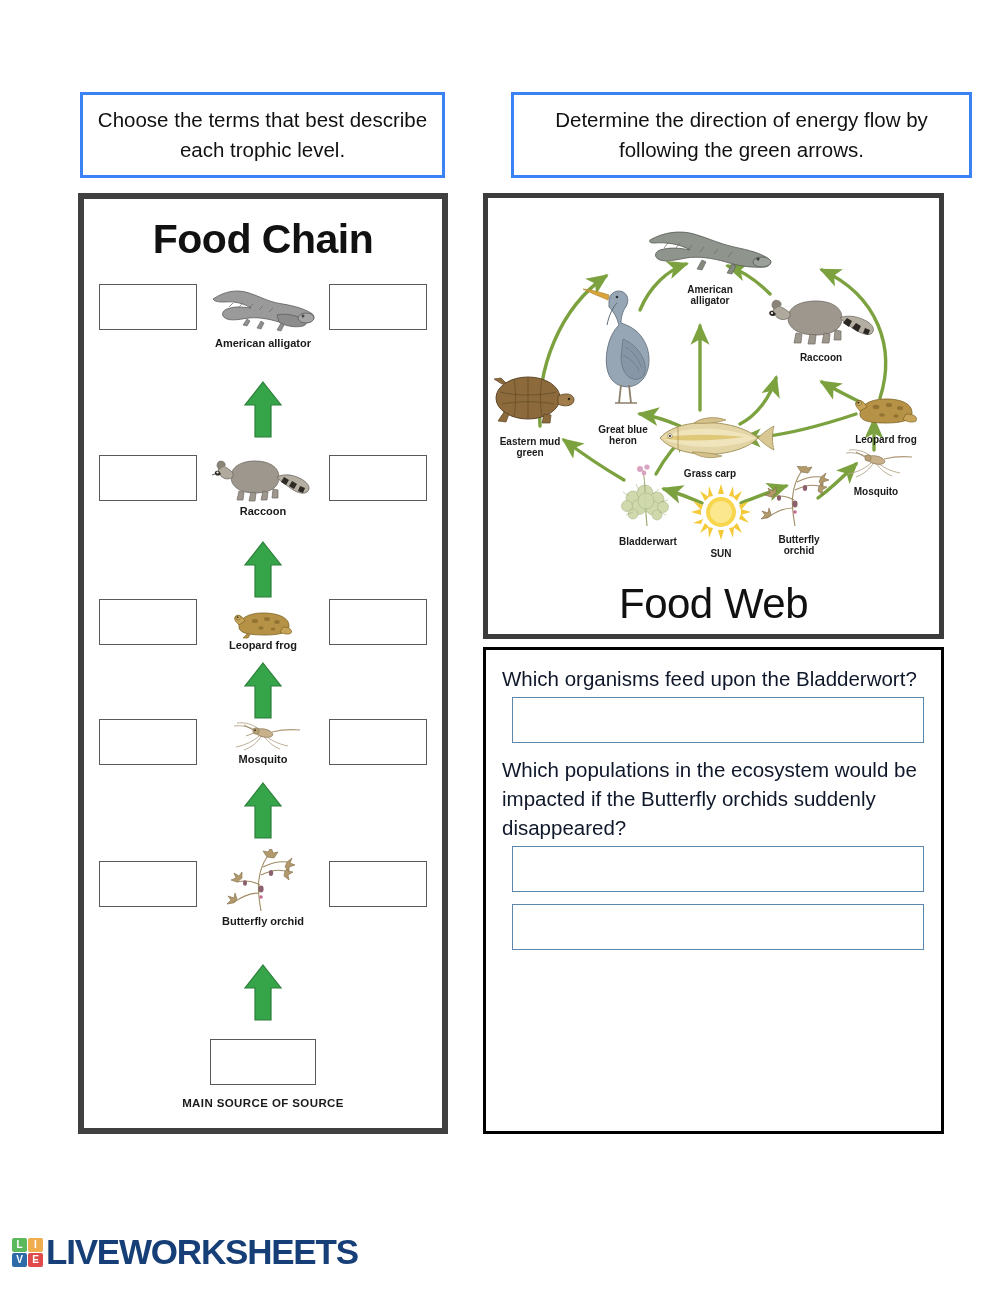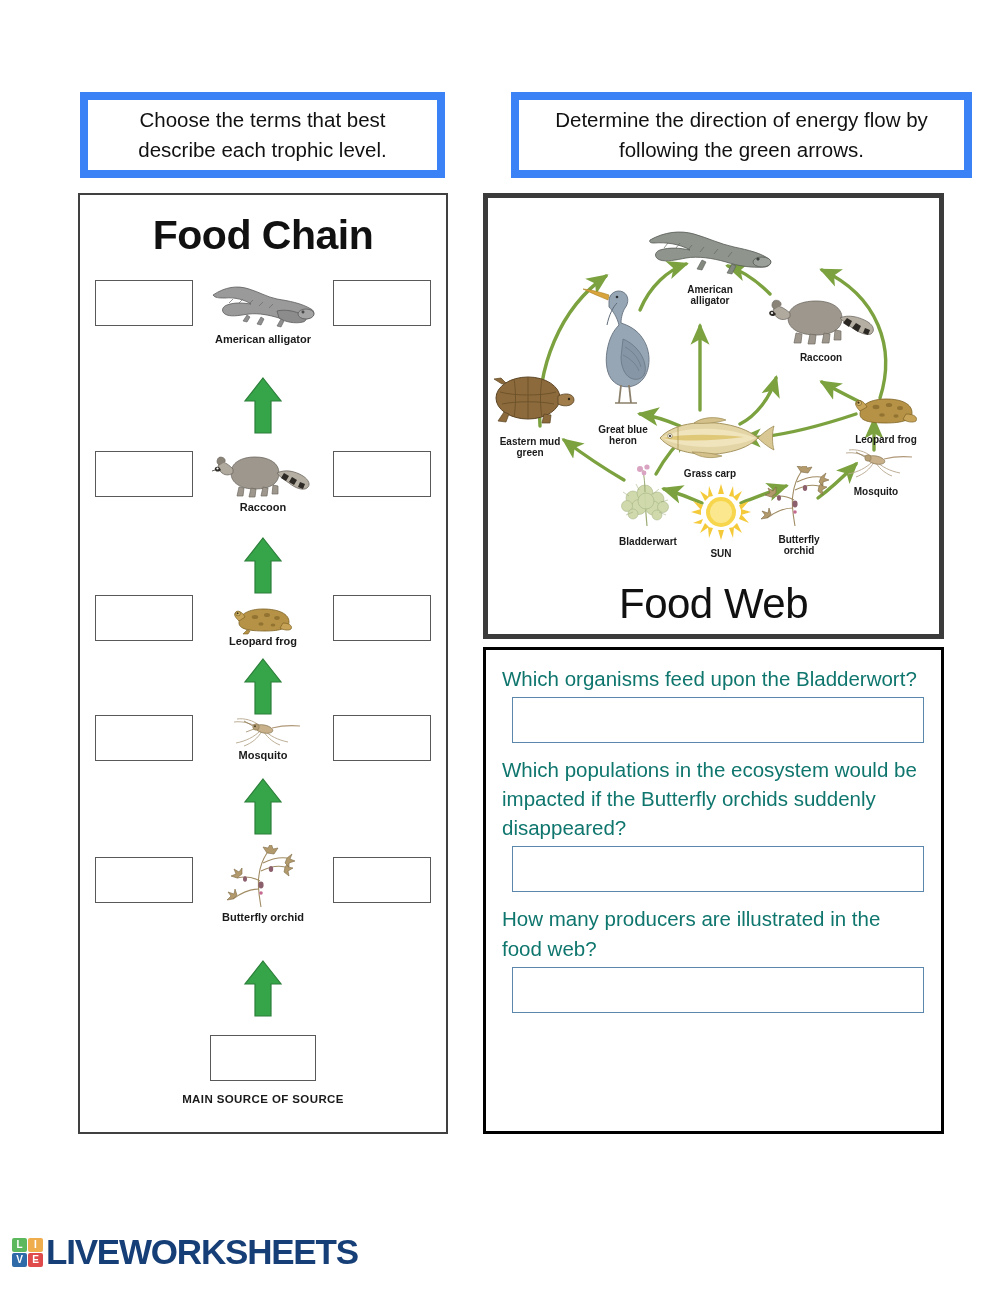--- a/index.html
+++ b/index.html
@@ -17,41 +17,41 @@
     color: #000000;
     overflow: hidden;
   }
 
   
   .panel {
     position: absolute;
     background: #ffffff;
   }
   .instr-box {
-    border: 8px solid #3b82f6;
+    border: 3px solid #3b82f6;
     display: flex;
     align-items: center;
     justify-content: flex-end;
     text-align: center;
     padding: 0 14px;
   }
   .instr-text {
     font-size: 20.5px;
     line-height: 1.45;
     color: #111111;
     font-family: "Liberation Sans", sans-serif;
   }
 
   
   #food-chain-panel {
     left: 78px;
     top: 193px;
     width: 370px;
     height: 941px;
-    border: 2px solid #404040;
+    border: 6px solid #404040;
   }
   #food-chain-title {
     position: absolute;
     left: 0;
     top: 17px;
     width: 100%;
     text-align: center;
     font-size: 41px;
     font-weight: bold;
     letter-spacing: -0.5px;
@@ -140,21 +140,21 @@
     left: 483px;
     top: 647px;
     width: 461px;
     height: 487px;
     border: 3px solid #000000;
     padding: 14px 16px 0 16px;
   }
   .question-text {
     font-size: 20.5px;
     line-height: 1.42;
-    color: #0f766e;
+    color: #0f172a;
     margin: 0 0 4px 0;
   }
   .answer-input {
     display: block;
     width: 412px;
     height: 46px;
     border: 1.5px solid #5b87ad;
     background: #ffffff;
     margin: 4px 0 12px 10px;
     font-size: 17px;
@@ -633,21 +633,20 @@
     <div class="question-text">Which organisms feed upon the Bladderwort?</div>
     <input class="answer-input" type="text" placeholder="" style="">
   </div>
 
   <div class="q-block">
     <div class="question-text">Which populations in the ecosystem would be impacted if the Butterfly orchids suddenly disappeared?</div>
     <input class="answer-input" type="text" placeholder="" style="">
   </div>
 
   <div class="q-block">
-    <div class="question-text">How many producers are illustrated in the food web?</div>
     <input class="answer-input" type="text" placeholder="" style="">
   </div>
 </div>
 
 <div id="footer-logo">
   <div id="logo-tiles">
     <div class="logo-tile" style="background:#5cb85c;">L</div>
     <div class="logo-tile" style="background:#f0ad4e;">I</div>
     <div class="logo-tile" style="background:#2f6aa8;">V</div>
     <div class="logo-tile" style="background:#e04a4a;">E</div>

